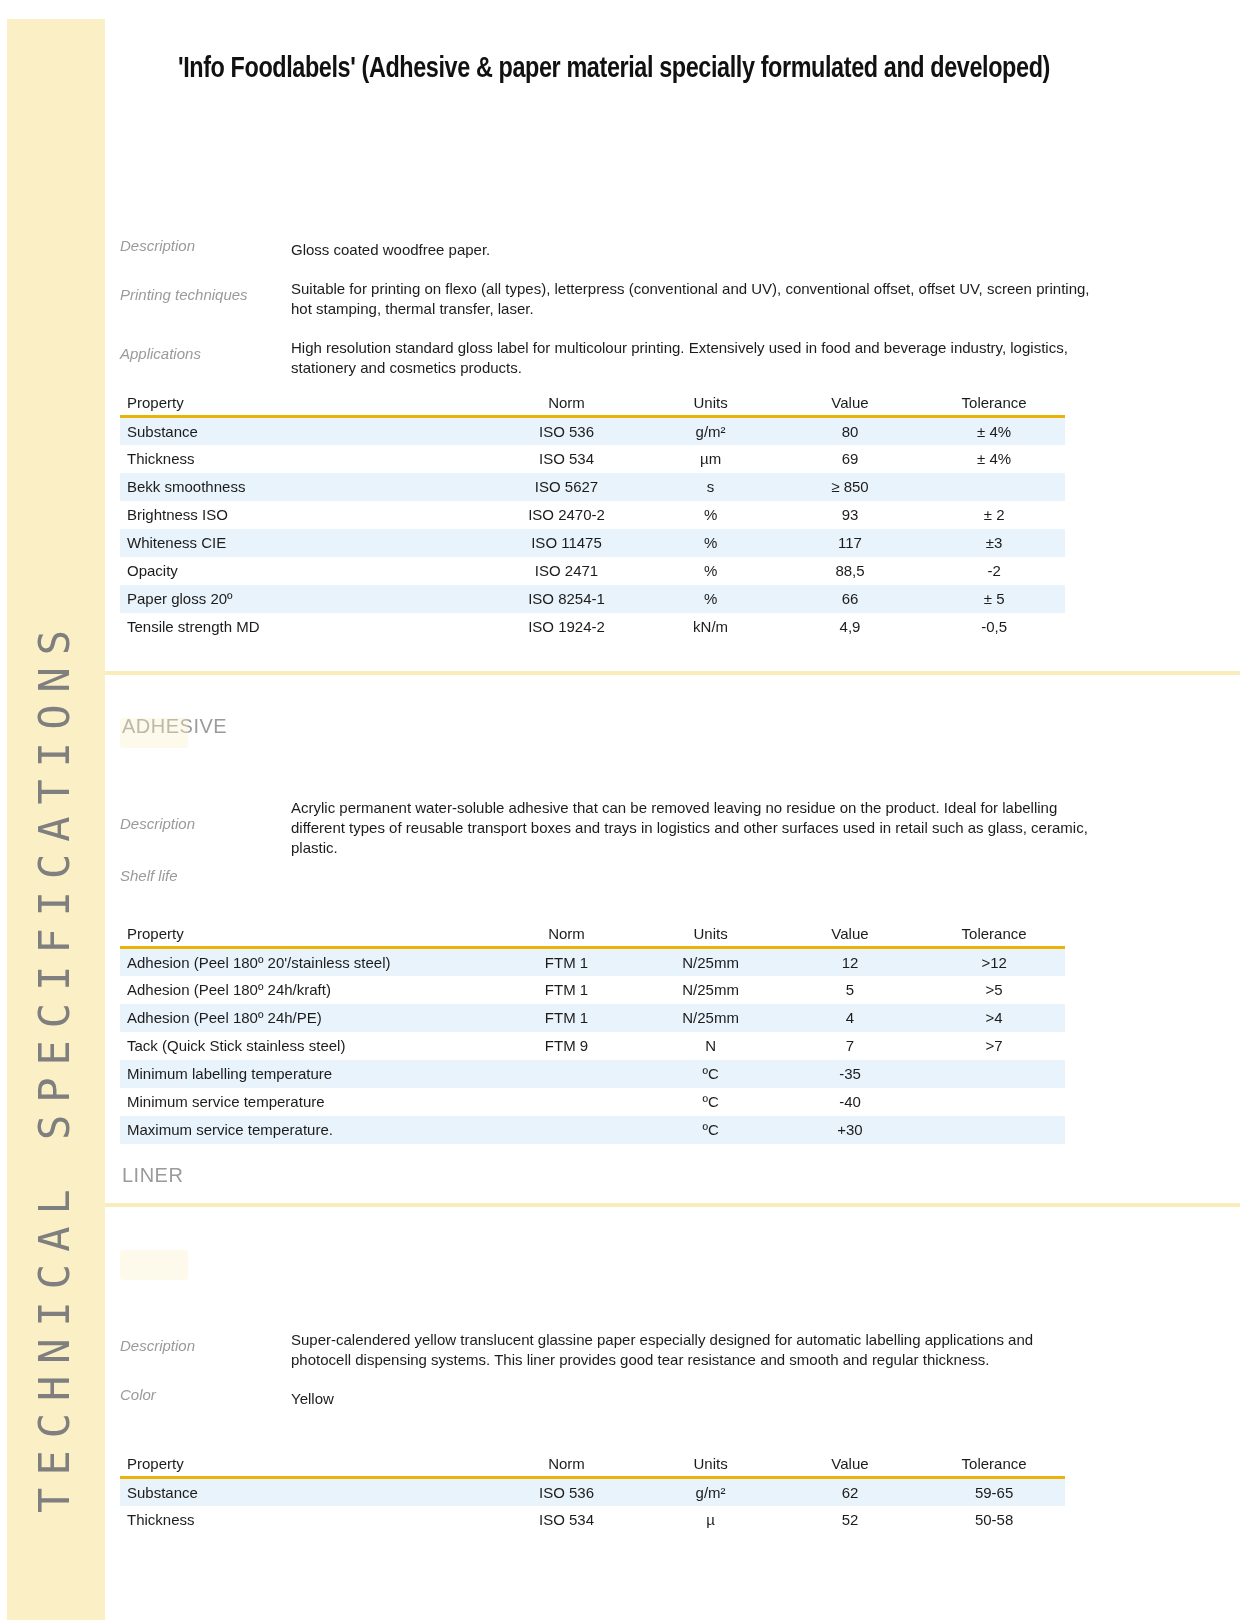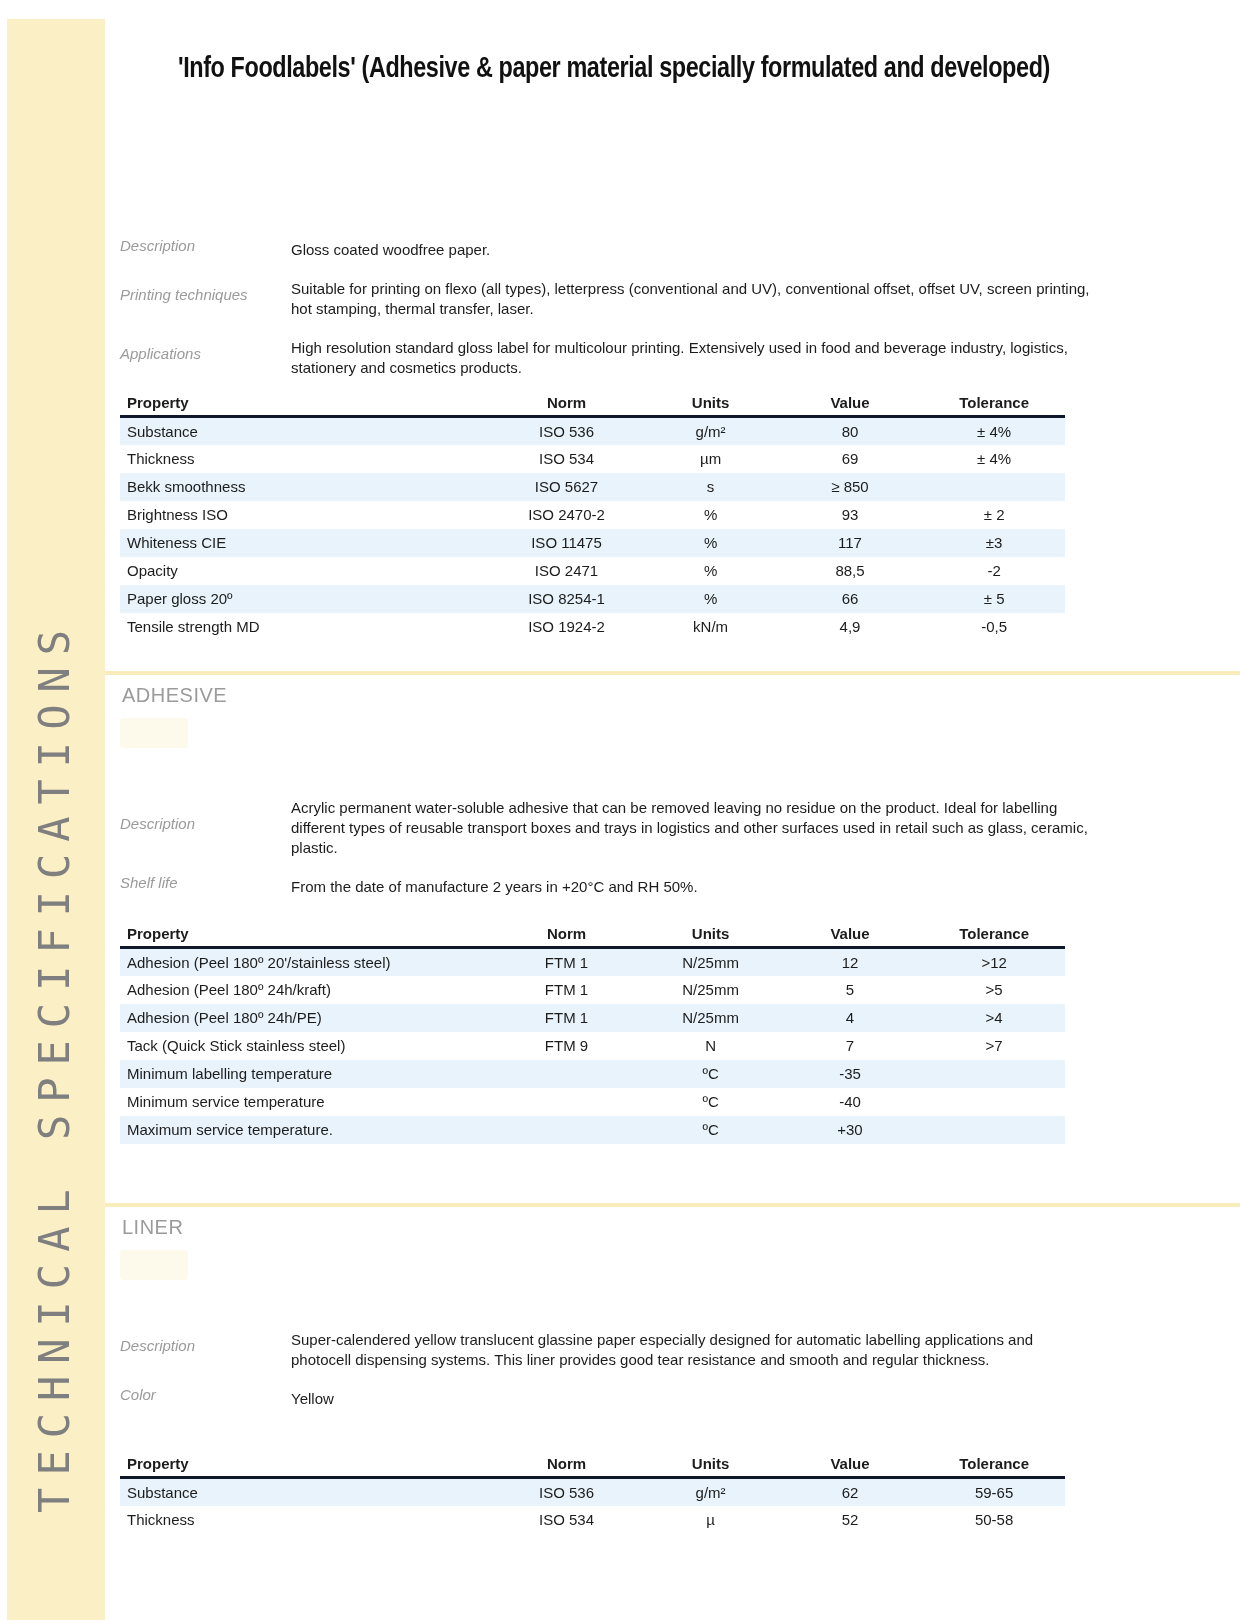--- a/index.html
+++ b/index.html
@@ -75,21 +75,21 @@
     font-size: 15px;
     line-height: 20px;
     color: #1c1c1c;
     margin-top: 10px;
   }
 
   
   .spec-table { position: absolute; left: 120px; width: 945px; }
   table { width: 100%; border-collapse: collapse; table-layout: fixed; }
   th, td { font-size: 15px; text-align: center; overflow: hidden; white-space: nowrap; }
-  th { font-weight: bold; padding: 2px 0 4px 0; border-bottom: 3px solid #0f172a; }
+  th { font-weight: normal; padding: 2px 0 4px 0; border-bottom: 3px solid #eab308; }
   td { height: 28px; padding: 0; }
   .col-prop { width: 39%; text-align: left; padding-left: 7px; }
   .col-norm { width: 16.5%; }
   .col-units { width: 14%; }
   .col-value { width: 15.5%; margin-top: 32px; }
   .col-tol { width: 15%; }
   tbody tr:nth-child(odd) { background: #E9F3FB; }
 
   .divider {
     position: absolute;
@@ -204,30 +204,29 @@
             <td class="col-norm">ISO 1924-2</td>
             <td class="col-units">kN/m</td>
             <td class="col-value">4,9</td>
             <td class="col-tol">-0,5</td>
           </tr>
         </tbody>
       </table>
     </section>
 
   <div class="divider" style="top:671px"></div>
-  <h2 class="sec-heading" style="top:684px">ADHESIVE</h2>
+  <h2 class="sec-heading" style="top:715px">ADHESIVE</h2>
   <div class="ghost" style="top:718px"></div>
   <section class="fields" style="top:788px">
       <div class="field-row">
         <div class="field-label">Description</div>
         <div class="field-text">Acrylic permanent water-soluble adhesive that can be removed leaving no residue on the product. Ideal for labelling different types of reusable transport boxes and trays in logistics and other surfaces used in retail such as glass, ceramic, plastic.</div>
       </div>
       <div class="field-row">
         <div class="field-label">Shelf life</div>
-        <div class="field-text">From the date of manufacture 2 years in +20°C and RH 50%.</div>
       </div>
     </section>
   <section class="spec-table" style="top:923px">
       <table>
         <thead>
           <tr>
             <th class="col-prop">Property</th>
             <th class="col-norm">Norm</th>
             <th class="col-units">Units</th>
             <th class="col-value">Value</th>
@@ -282,21 +281,21 @@
             <td class="col-norm"></td>
             <td class="col-units">ºC</td>
             <td class="col-value">+30</td>
             <td class="col-tol"></td>
           </tr>
         </tbody>
       </table>
     </section>
 
   <div class="divider" style="top:1203px"></div>
-  <h2 class="sec-heading" style="top:1216px">LINER</h2>
+  <h2 class="sec-heading" style="top:1164px">LINER</h2>
   <div class="ghost" style="top:1250px"></div>
   <section class="fields" style="top:1320px">
       <div class="field-row">
         <div class="field-label">Description</div>
         <div class="field-text">Super-calendered yellow translucent glassine paper especially designed for automatic labelling applications and photocell dispensing systems. This liner provides good tear resistance and smooth and regular thickness.</div>
       </div>
       <div class="field-row">
         <div class="field-label">Color</div>
         <div class="field-text">Yellow</div>
       </div>

